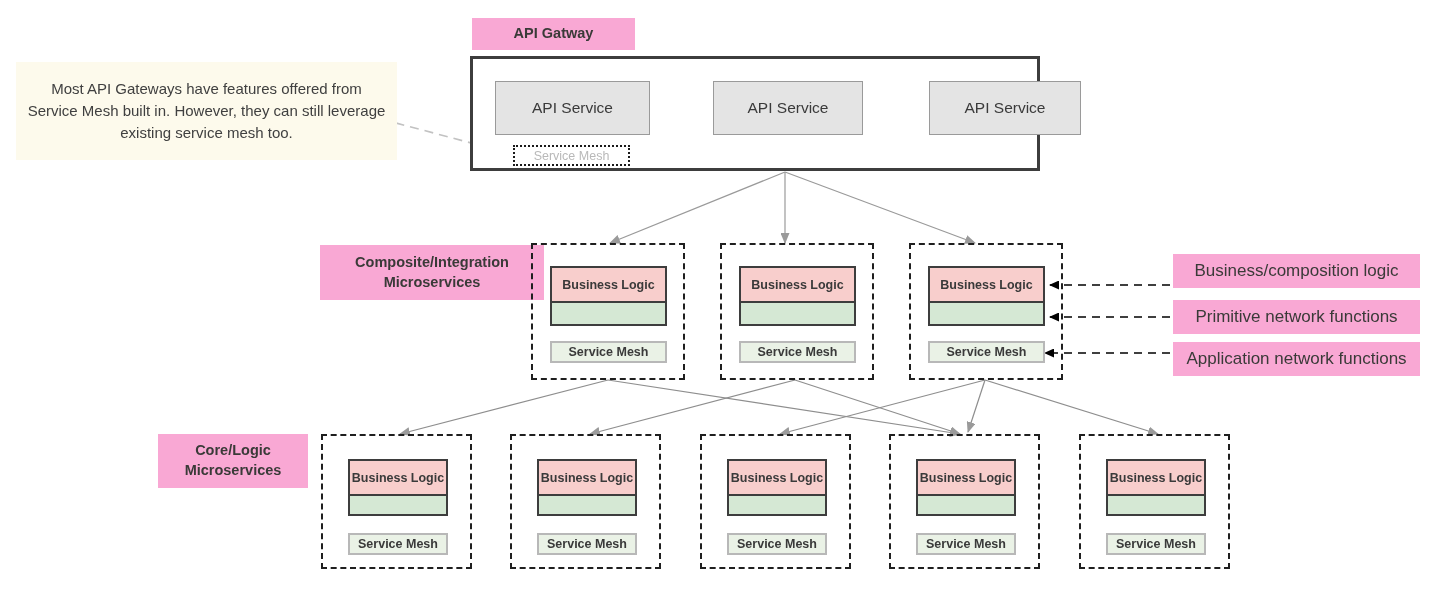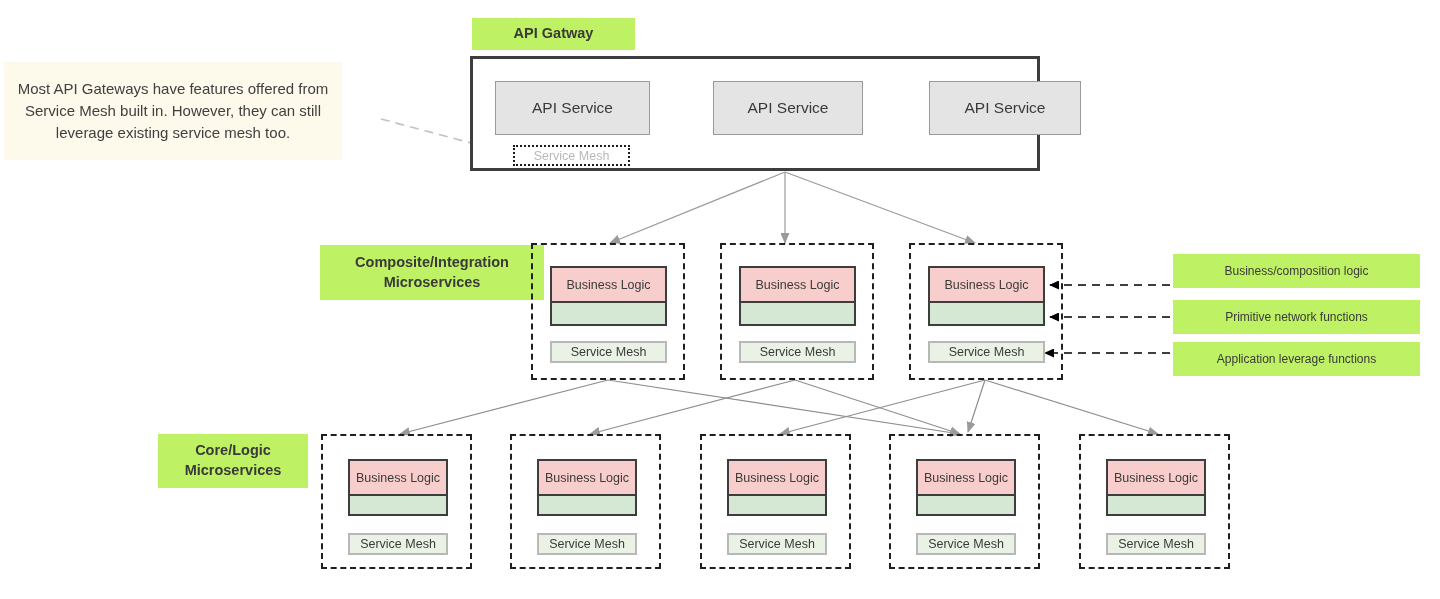--- a/index.html
+++ b/index.html
@@ -26,30 +26,30 @@
     width: 1440px;
     height: 599px;
     pointer-events: none;
   }
 
   
   .node { position: absolute; box-sizing: border-box; }
 
   
   .chip {
-    background: #bef264;
+    background: #f9a8d4;
     display: flex;
     align-items: center;
     justify-content: center;
     text-align: center;
     line-height: 1.35;
     color: #3a3a38;
   }
   .chip-bold { font-weight: bold; font-size: 14.5px; }
-  .chip-plain { font-size: 12px; }
+  .chip-plain { font-size: 17px; }
 
   
   .note {
     background: #fdfaec;
     font-size: 15px;
     color: #404040;
     line-height: 1.45;
     text-align: center;
     display: flex;
     align-items: center;
@@ -78,20 +78,21 @@
     align-items: center;
     justify-content: center;
     font-size: 12.5px;
     color: #b9b9b9;
   }
 
   
   .ms-box {
     border: 2px dashed #1f1f1f;
     background: transparent;
+    font-weight: bold;
   }
   .stack {
     position: absolute;
     border: 2px solid #3d3d3d;
     box-sizing: border-box;
   }
   .stack .biz {
     background: #f8cecc;
     display: flex;
     align-items: center;
@@ -160,21 +161,21 @@
       <path d="M985,380 L1158,434" stroke="#8e8e8e" stroke-width="1.2" fill="none" marker-end="url(#gray-arrow)"></path>
     </g>
 
     <g>
       <path d="M1170,285 L1050,285" stroke="#000000" stroke-width="1.4" stroke-dasharray="8,6" fill="none" marker-end="url(#black-arrow)"></path>
       <path d="M1170,317 L1050,317" stroke="#000000" stroke-width="1.4" stroke-dasharray="8,6" fill="none" marker-end="url(#black-arrow)"></path>
       <path d="M1170,353 L1045,353" stroke="#000000" stroke-width="1.4" stroke-dasharray="8,6" fill="none" marker-end="url(#black-arrow)"></path>
     </g>
   </svg>
 
-  <div class="node note" style="left:4px; top:62px; width:338px; height:98px;">
+  <div class="node note" style="left:16px; top:62px; width:381px; height:98px;">
     <span>Most API Gateways have features offered from Service Mesh built in. However, they can still leverage existing service mesh too.</span>
   </div>
 
   <div class="node chip chip-bold" style="left:472px; top:18px; width:163px; height:32px;">
     <span>API Gatway</span>
   </div>
 
   <div class="node gateway-box" style="left:470px; top:56px; width:570px; height:115px;">
 
     <div class="node api-service" style="left:22px; top:22px; width:155px; height:54px;">
@@ -227,21 +228,21 @@
     </div>
   </div>
 
   <div class="node chip chip-plain" style="left:1173px; top:254px; width:247px; height:34px;">
     <span>Business/composition logic</span>
   </div>
   <div class="node chip chip-plain" style="left:1173px; top:300px; width:247px; height:34px;align-items:center;">
     <span>Primitive network functions</span>
   </div>
   <div class="node chip chip-plain" style="left:1173px; top:342px; width:247px; height:34px;">
-    <span>Application leverage functions</span>
+    <span>Application network functions</span>
   </div>
 
   <div class="node chip chip-bold" style="left:158px; top:434px; width:150px; height:54px; flex-direction:column;">
     <span>Core/Logic</span>
     <span>Microservices</span>
   </div>
 
   <div class="node ms-box" style="left:321px; top:434px; width:151px; height:135px;">
     <div class="stack" style="left:25px; top:23px; width:100px; height:57px;">
       <div class="biz" style="height:33px;">Business Logic</div>

